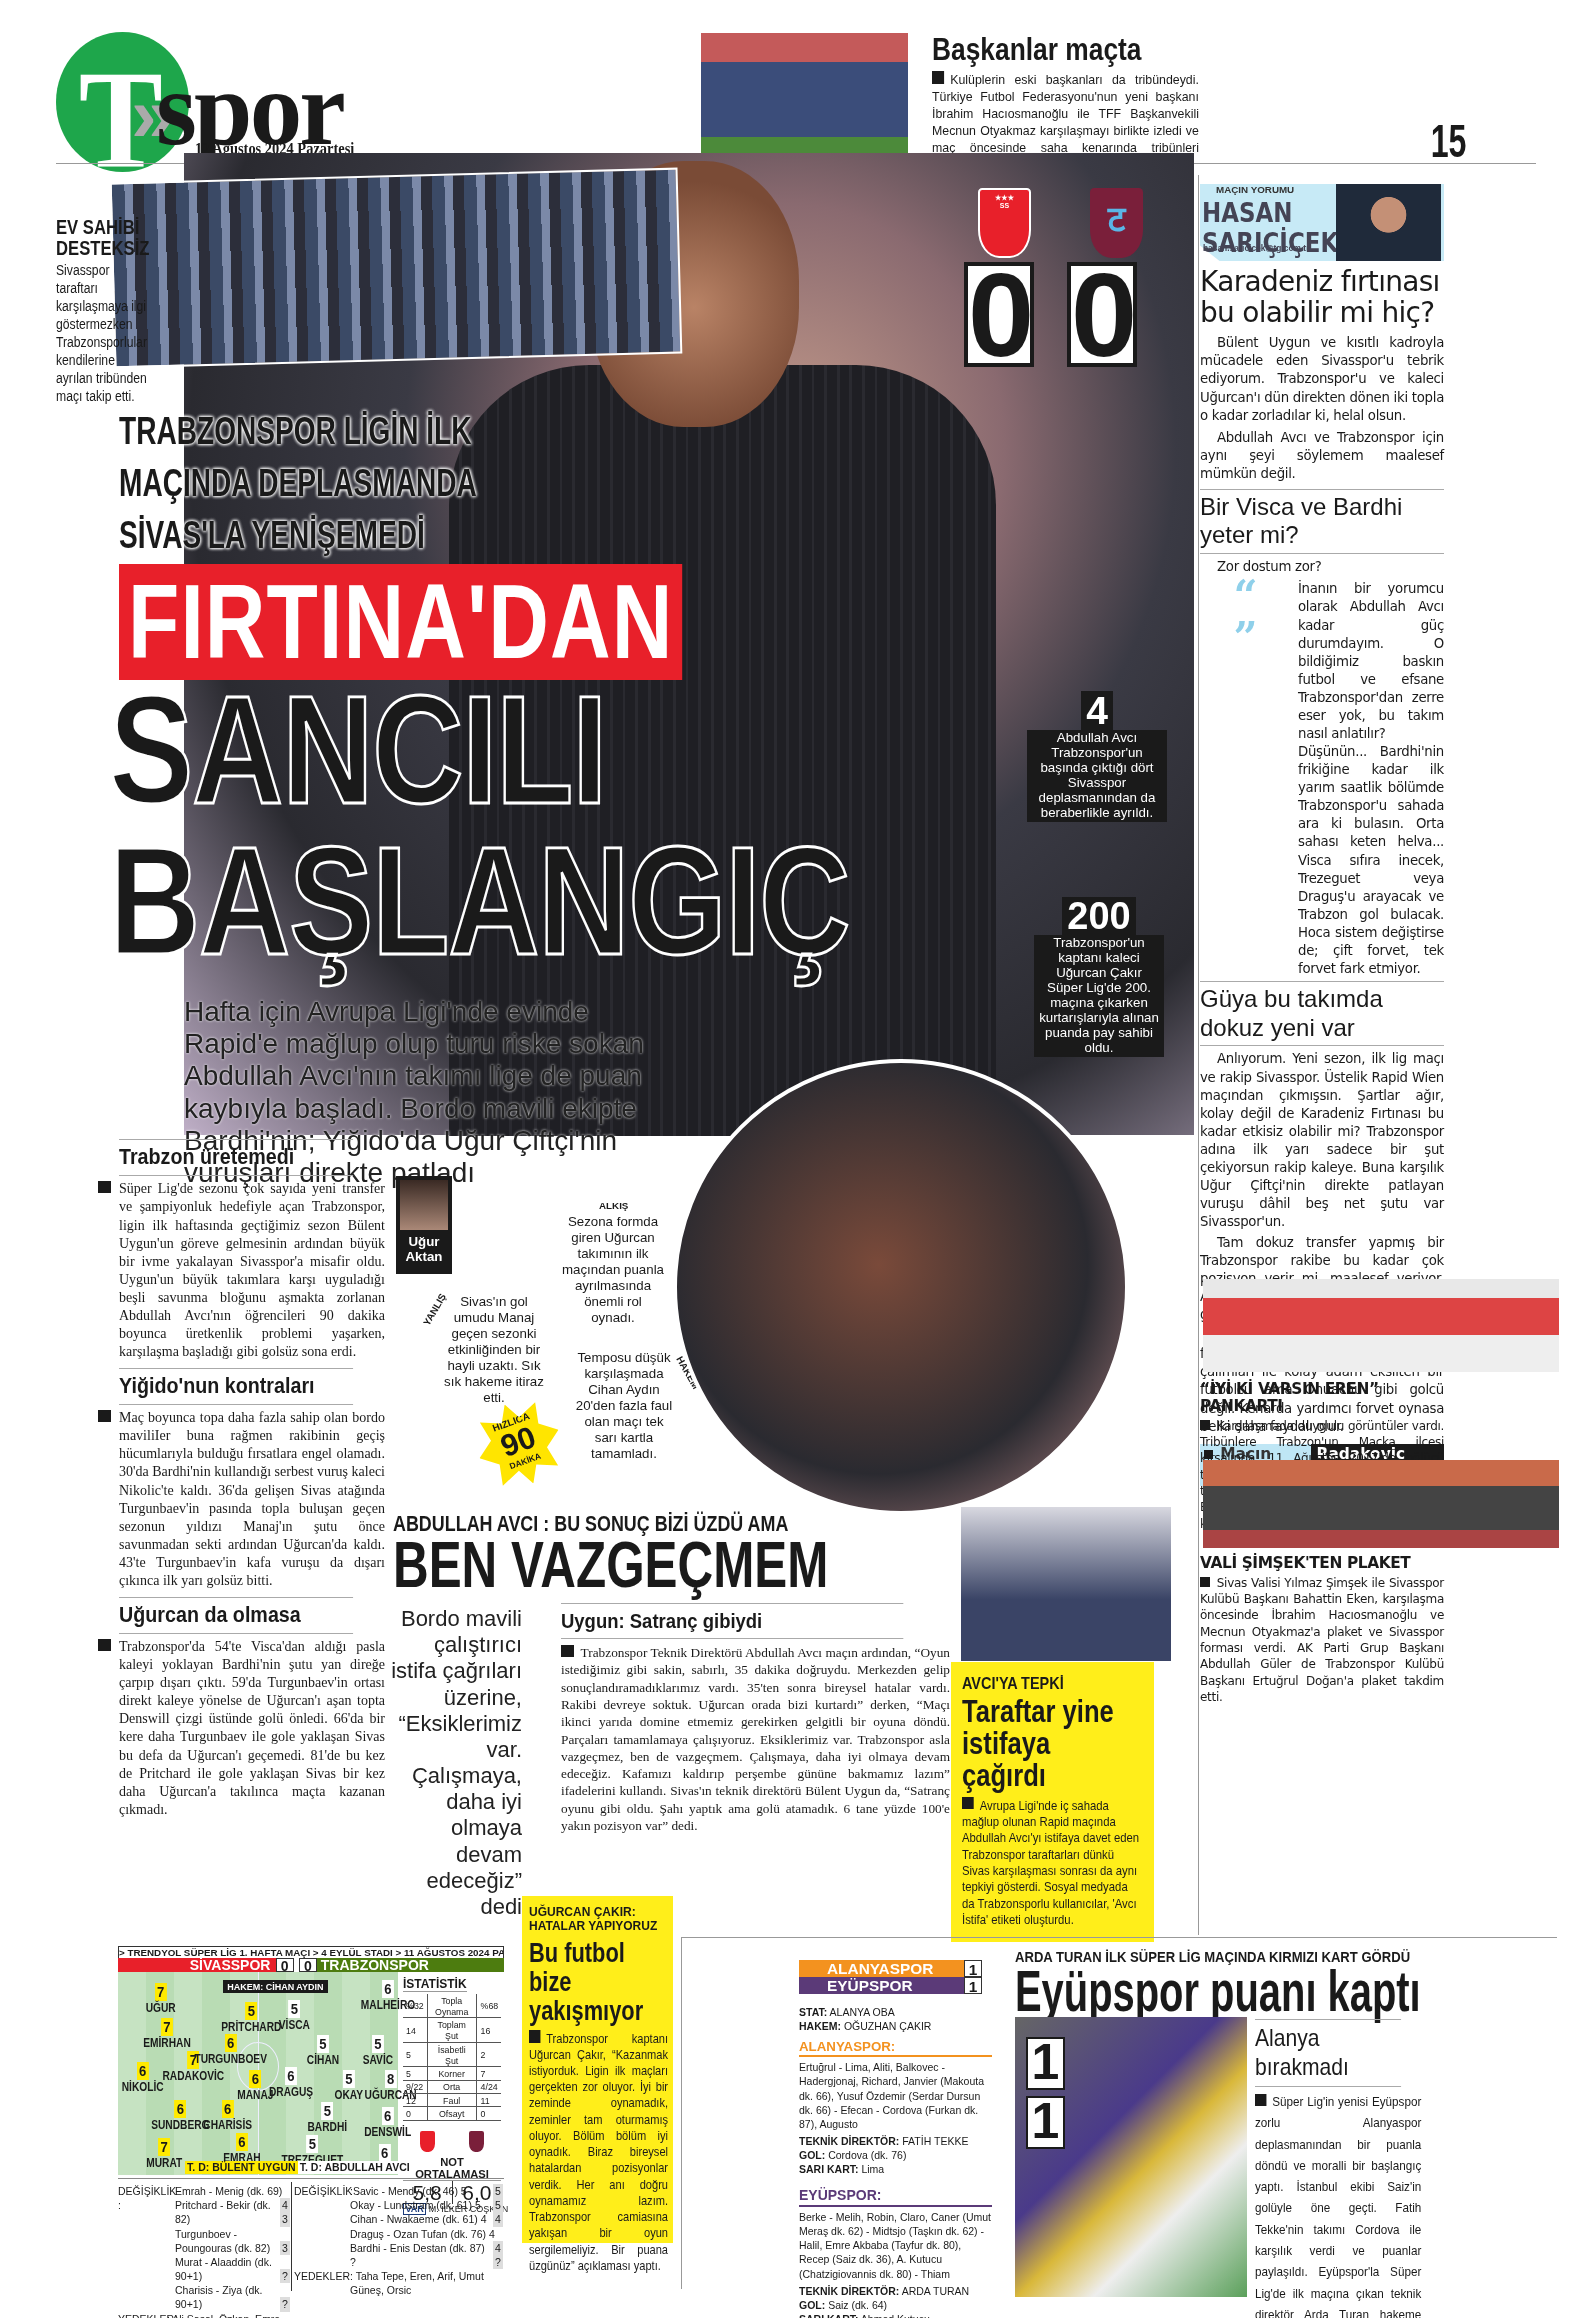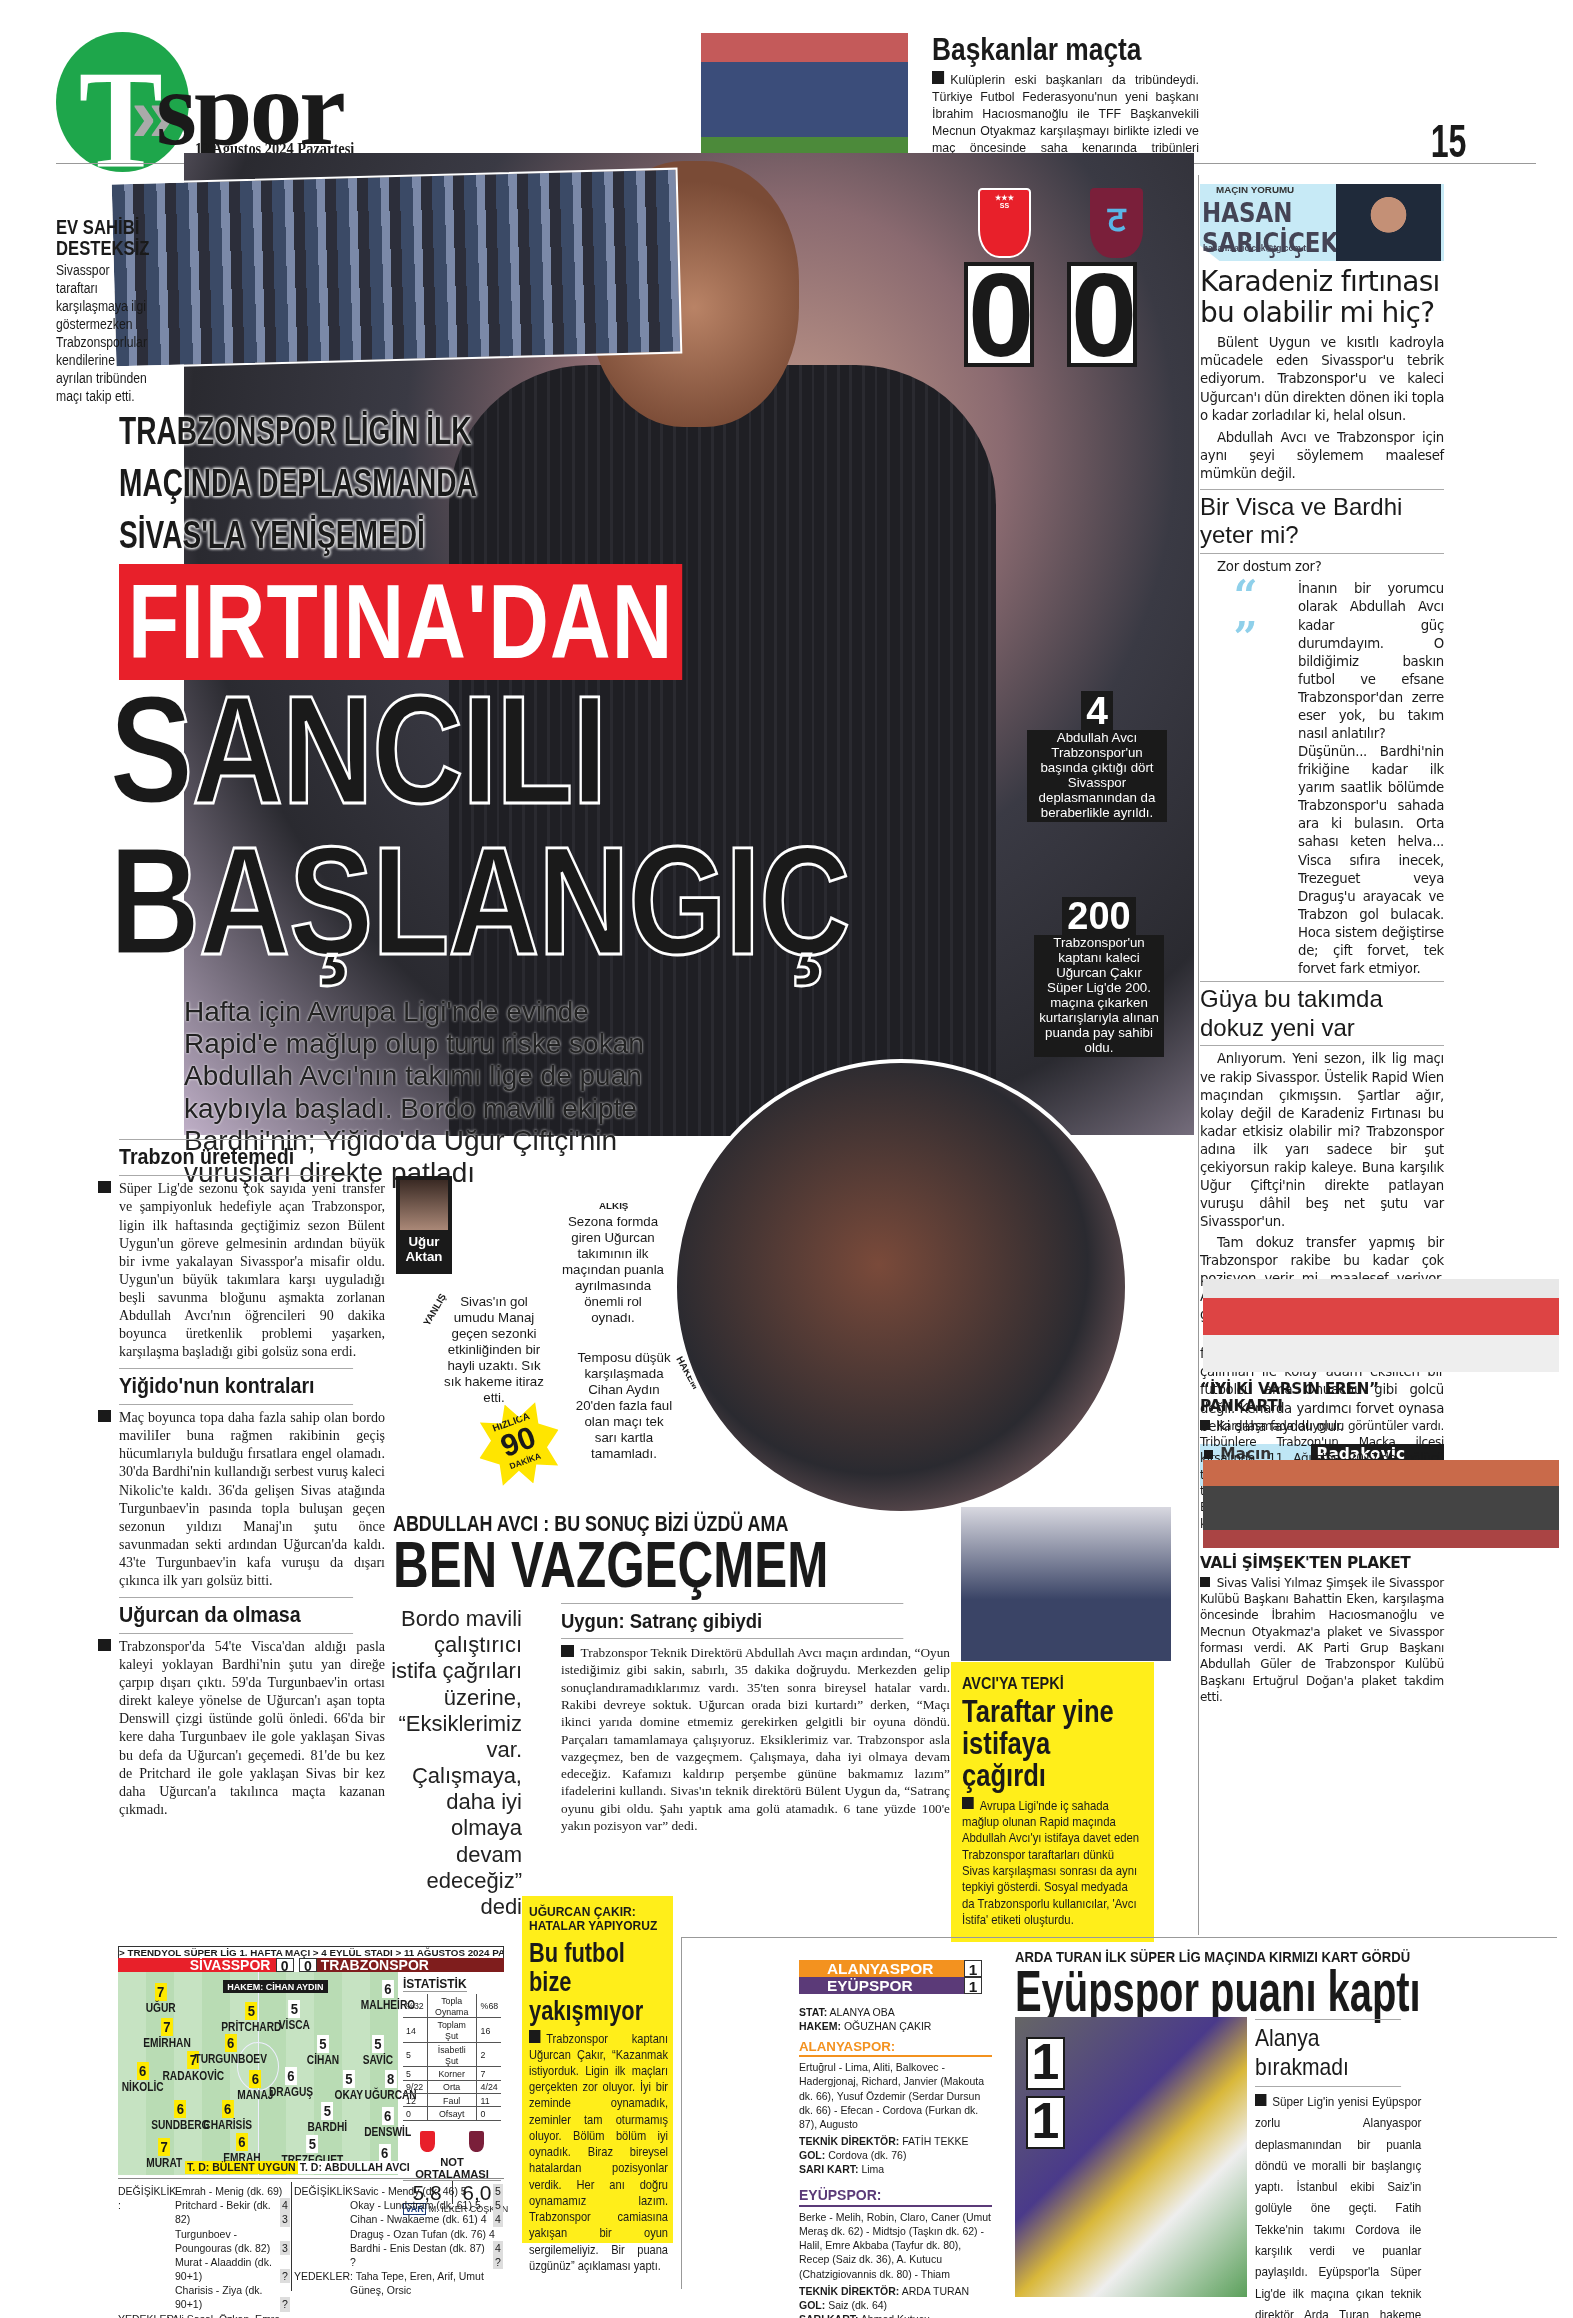--- a/index.html
+++ b/index.html
@@ -194,21 +194,21 @@
   <div style="font:bold 15.4px/1.1 'DejaVu Sans',sans-serif;letter-spacing:-0.4px">VALİ ŞİMŞEK'TEN PLAKET</div>
   <div class="col-body" style="font-size:12px;margin-top:2.8px"><span class="sq" style="width:9.8px;height:9.8px"></span><span>Sivas Valisi Yılmaz Şimşek ile Sivasspor Kulübü Başkanı Bahattin Eken, karşılaşma öncesinde İbrahim Hacıosmanoğlu ve Mecnun Otyakmaz'a plaket ve Sivasspor forması verdi. AK Parti Grup Başkanı Abdullah Güler de Trabzonspor Kulübü Başkanı Ertuğrul Doğan'a plaket takdim etti.</span></div>
 </div>
 
 <div class="abs" style="left:118px;top:1946px;width:386px;border:1.4px solid #333;border-bottom:none;height:12.6px;font:bold 9.8px/11.2px 'Liberation Sans',sans-serif;text-align:right;padding-right:4.2px;white-space:nowrap;overflow:hidden">&gt; TRENDYOL SÜPER LİG 1. HAFTA MAÇI &gt; 4 EYLÜL STADI &gt; 11 AĞUSTOS 2024 PAZAR</div>
 <div class="abs" style="left:118px;top:1958px;width:386px;height:14px;display:flex;font:bold 14px/14px 'Liberation Sans',sans-serif">
   <div style="width:158px;background:#e8202a;color:#fff;text-align:right;padding-right:5.6px">SİVASSPOR</div>
   <div style="width:17.5px;background:#fff;border:0.7px solid #333;text-align:center">0</div>
   <div style="width:5.6px"></div>
   <div style="width:17.5px;background:#fff;border:0.7px solid #333;text-align:center">0</div>
-  <div style="flex:1;background:#7f1d1d;color:#fff;padding-left:4.2px">TRABZONSPOR</div>
+  <div style="flex:1;background:#4d7c0f;color:#fff;padding-left:4.2px">TRABZONSPOR</div>
 </div>
 <div class="abs pitch" style="left:118px;top:1972px;width:280px;height:203px">
   <div class="abs" style="left:140px;top:0;height:203px;border-left:1.4px solid #eef"></div>
   <div class="abs" style="left:119px;top:70px;width:42px;height:49px;border:1.4px solid #eef;border-radius:50%"></div>
   <div class="abs dark-label" style="left:105px;top:8.4px;font-size:9px">HAKEM: CİHAN AYDIN</div>
   <div class="pl" style="left:24.5px;top:10.5px"><span class="n">7</span><br><span>UĞUR</span></div>
   <div class="pl" style="left:21px;top:46px"><span class="n">7</span><br><span>EMİRHAN</span></div>
   <div class="pl" style="left:0;top:90px"><span class="n">6</span><br><span>NİKOLİC</span></div>
   <div class="pl" style="left:39px;top:79px"><span class="n">7</span><br><span>RADAKOVİC</span></div>
   <div class="pl" style="left:28px;top:128px"><span class="n">6</span><br><span>SUNDBERG</span></div>

